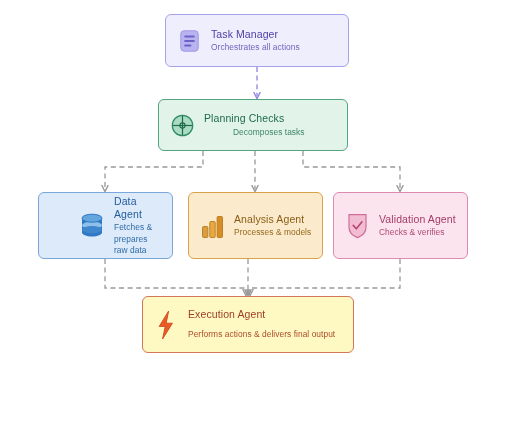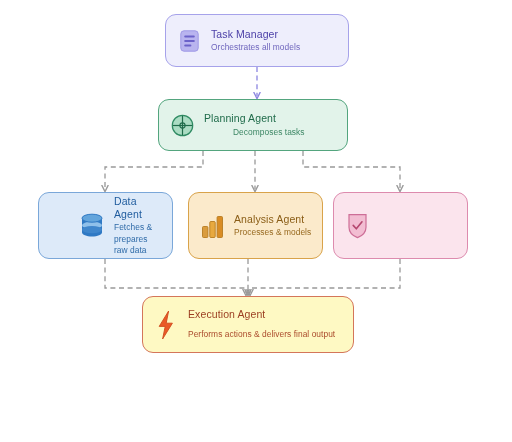--- a/index.html
+++ b/index.html
@@ -24,21 +24,21 @@
   #edges {
     position: absolute;
     left: 0; top: 0;
     width: 512px;
     height: 442px;
     pointer-events: none;
   }
   .node {
     position: absolute;
     box-sizing: border-box;
-    border-radius: 11px;
+    border-radius: 6px;
     border-width: 1.4px;
     border-style: solid;
     display: flex;
     align-items: center;
     padding: 0 10px;
   }
   .node-icon {
     flex: 0 0 auto;
     width: 26px;
     height: 30px;
@@ -137,35 +137,35 @@
     <div class="node-icon">
       <svg width="19" height="22" viewBox="0 0 19 22">
         <rect x="0.8" y="0.8" width="17.4" height="20.4" rx="3.2" fill="#b9b4ef" stroke="#9f99e6" stroke-width="1"></rect>
         <rect x="4.2" y="5.6" width="10.6" height="1.9" rx="0.95" fill="#6b61c9"></rect>
         <rect x="4.2" y="10.1" width="10.6" height="1.9" rx="0.95" fill="#6b61c9"></rect>
         <rect x="4.2" y="14.6" width="7.2" height="1.9" rx="0.95" fill="#6b61c9"></rect>
       </svg>
     </div>
     <div class="node-text">
       <span class="node-title">Task Manager</span>
-      <span class="node-sub">Orchestrates all models</span>
+      <span class="node-sub">Orchestrates all actions</span>
     </div>
   </div>
 
   <div class="node" id="node-planning-agent">
     <div class="node-icon">
       <svg width="25" height="25" viewBox="0 0 25 25">
         <circle cx="12.5" cy="12.5" r="10.2" fill="#aadcc3" stroke="#2e8a62" stroke-width="1.2"></circle>
         <line x1="12.5" y1="2.8" x2="12.5" y2="22.2" stroke="#1f6b4a" stroke-width="1.2"></line>
         <line x1="2.8" y1="12.5" x2="22.2" y2="12.5" stroke="#1f6b4a" stroke-width="1.2"></line>
         <circle cx="12.5" cy="12.5" r="2.6" fill="none" stroke="#1f6b4a" stroke-width="1.1"></circle>
       </svg>
     </div>
     <div class="node-text">
-      <span class="node-title">Planning Agent</span>
+      <span class="node-title">Planning Checks</span>
       <span class="node-sub">Decomposes tasks</span>
     </div>
   </div>
 
   <div class="node" id="node-data-agent">
     <div class="node-icon">
       <svg width="24" height="25" viewBox="0 0 24 25">
         <path d="M2,5.2 L2,19.6 C2,21.9 6.5,23.6 12,23.6 C17.5,23.6 22,21.9 22,19.6 L22,5.2 Z" fill="#2f79c4"></path>
         <ellipse cx="12" cy="12.2" rx="10" ry="3.6" fill="#8fc0ea"></ellipse>
         <ellipse cx="12" cy="16.6" rx="10" ry="3.6" fill="#3f86cc"></ellipse>
@@ -192,20 +192,24 @@
     </div>
   </div>
 
   <div class="node" id="node-validation-agent">
     <div class="node-icon">
       <svg width="21" height="26" viewBox="0 0 21 26">
         <path d="M2,1.6 L19,1.6 L19,14.2 C19,19.4 14.6,23 10.5,24.6 C6.4,23 2,19.4 2,14.2 Z" fill="#f2bdd2" stroke="#cd6e97" stroke-width="1.2"></path>
         <path d="M6.2,12.4 L9.3,15.8 L15,8.8" fill="none" stroke="#b5476f" stroke-width="1.6" stroke-linecap="round" stroke-linejoin="round"></path>
       </svg>
     </div>
+    <div class="node-text">
+      <span class="node-title">Validation Agent</span>
+      <span class="node-sub">Checks &amp; verifies</span>
+    </div>
   </div>
 
   <div class="node" id="node-execution-agent">
     <div class="node-icon">
       <svg width="18" height="30" viewBox="0 0 18 30">
         <path d="M11.6,1 L2.2,16.4 L8.2,16.4 L5.6,29 L15.4,13.2 L9.2,13.2 Z" fill="#ea5a28" stroke="#cf4a1c" stroke-width="0.9" stroke-linejoin="round"></path>
       </svg>
     </div>
     <div class="node-text">
       <span class="node-title">Execution Agent</span>

